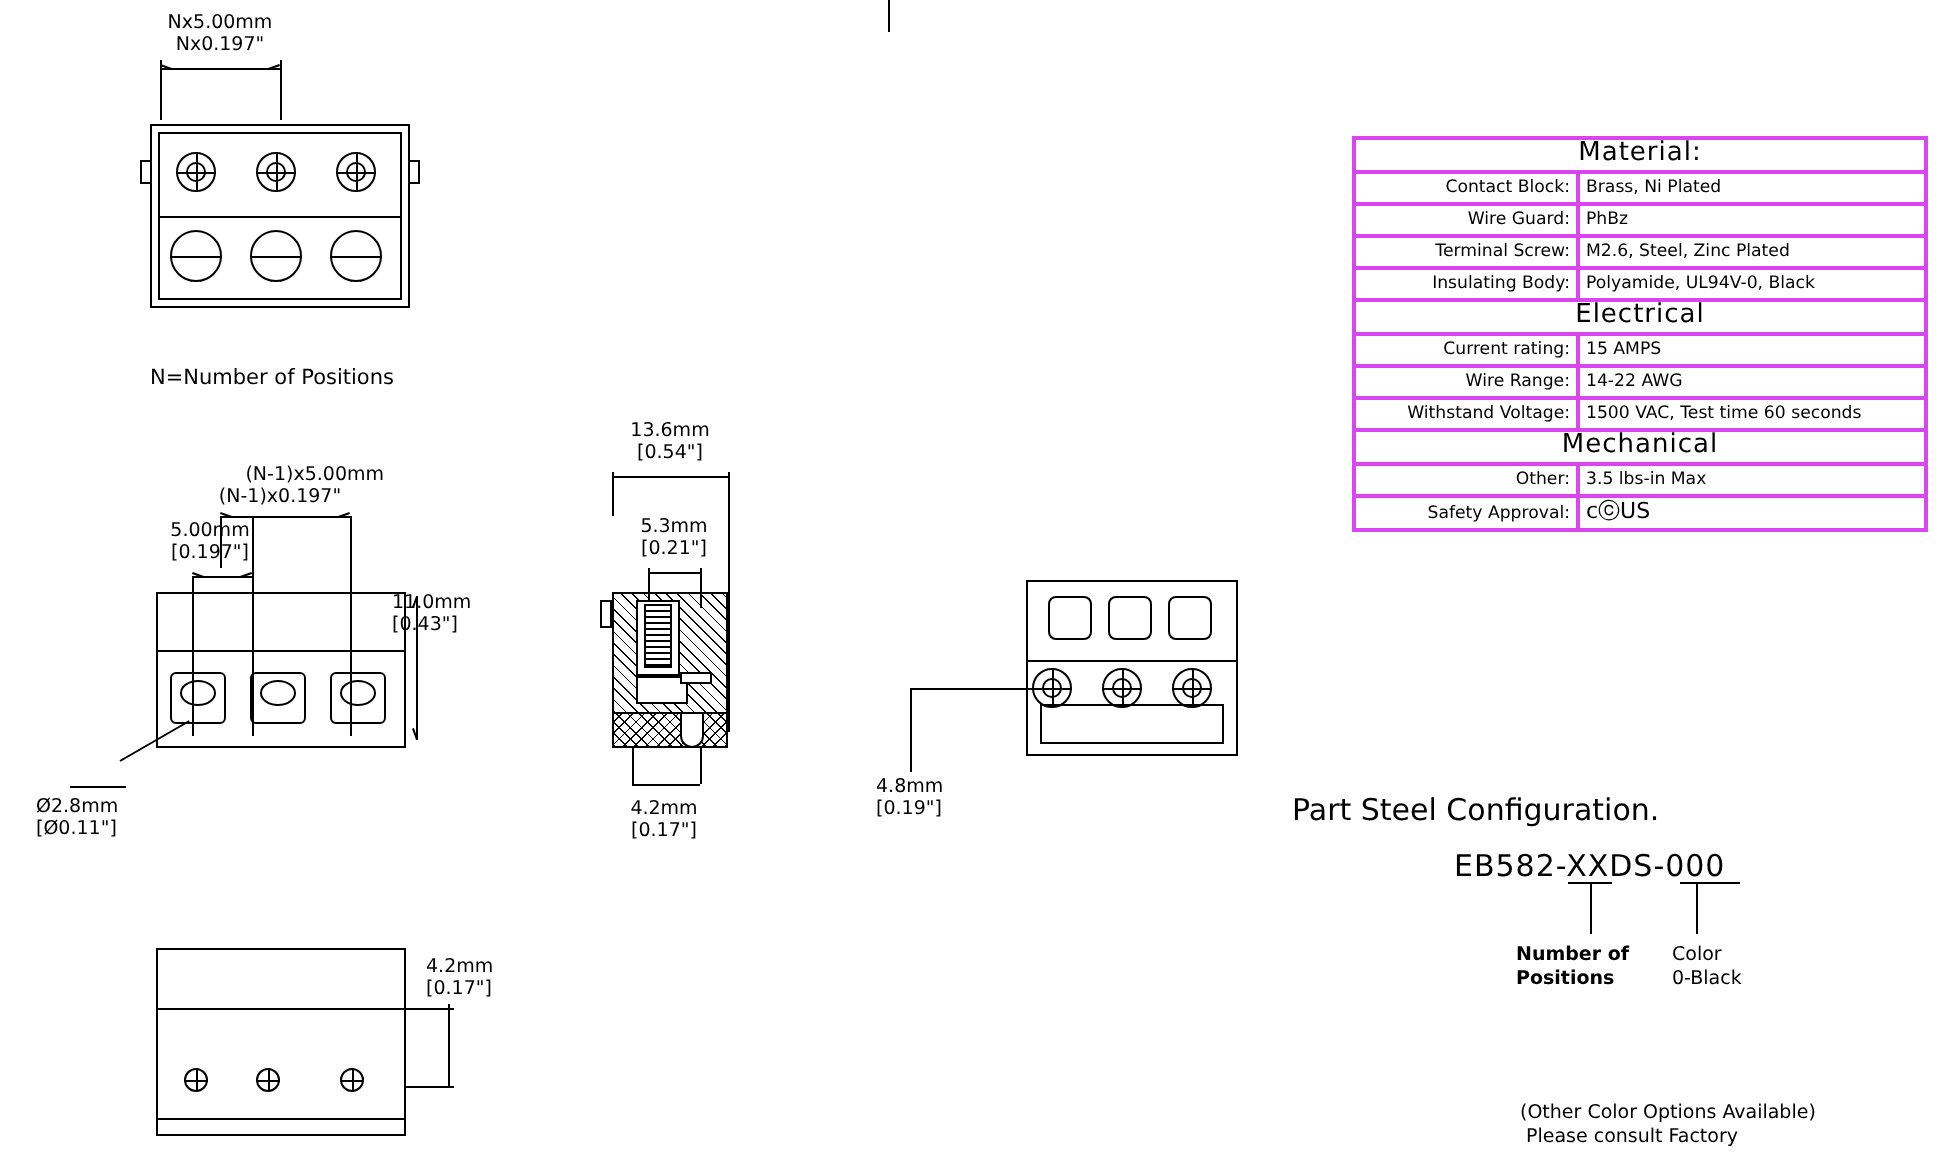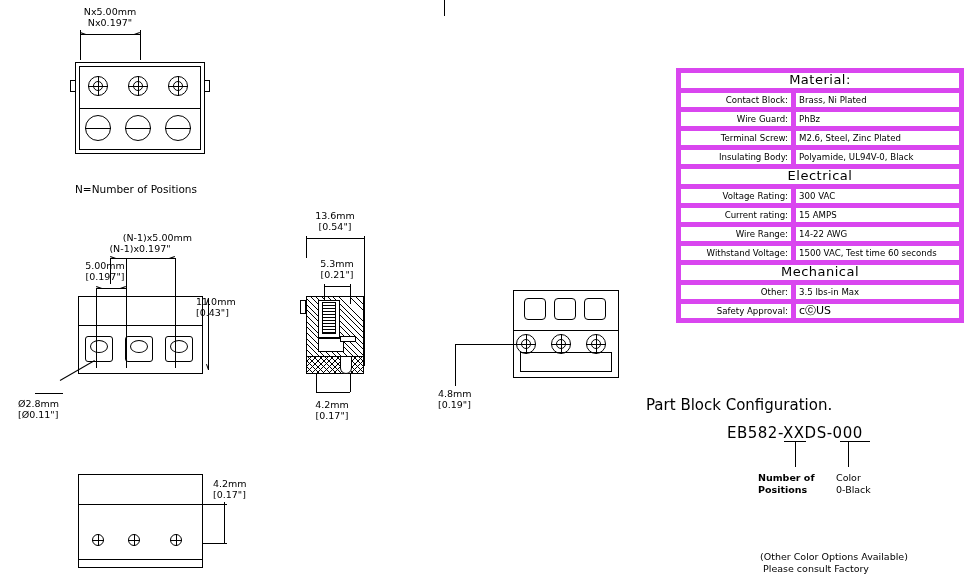--- a/index.html
+++ b/index.html
@@ -16,21 +16,21 @@
   .lbl{font-size:10.5px;white-space:nowrap;}
   .ln{position:absolute;background:#000;}
   .hl{height:1px;}
   .vl{width:1px;}
   .box{position:absolute;border:1px solid #000;box-sizing:border-box;}
   .circ{position:absolute;border:1px solid #000;border-radius:50%;box-sizing:border-box;}
 
   
   #spec-table{position:absolute;left:676px;top:68px;width:288px;border-collapse:collapse;
       font-size:8.6px;}
-  #spec-table td{border:5px solid #d946ef;padding:1px 3px;line-height:12px;}
+  #spec-table td{border:2px solid #d946ef;padding:1px 3px;line-height:12px;}
   #spec-table td.k{text-align:right;width:104px;white-space:nowrap;}
   #spec-table td.v{text-align:left;}
   #spec-table td.section{text-align:center;font-size:13px;padding:1px 0 2px 0;letter-spacing:.5px;}
   .twoline{line-height:11px;}
 
   
   .pn-title{font-size:15px;}
   .pn-code{font-size:15px;letter-spacing:.5px;}
   .pn-note{font-size:9.5px;line-height:12px;}
 
@@ -245,24 +245,20 @@
       </tr>
     <tr>
         <td class="k">Insulating Body:</td>
         <td class="v">Polyamide, UL94V-0, Black</td>
       </tr>
 
     <tr>
         <td class="section" colspan="2">Electrical</td>
       </tr>
     <tr>
-        <td class="k">Voltage Rating:</td>
-        <td class="v">300 VAC</td>
-      </tr>
-    <tr>
         <td class="k">Current rating:</td>
         <td class="v">15 AMPS</td>
       </tr>
     <tr>
         <td class="k">Wire Range:</td>
         <td class="v">14-22 AWG</td>
       </tr>
     <tr>
         <td class="k">Withstand Voltage:</td>
         <td class="v">1500 VAC, Test time 60 seconds</td>
@@ -277,21 +273,21 @@
       </tr>
     <tr>
         <td class="k">Safety Approval:</td>
         <td class="v">
           <span style="font-size:11px;">cⓒUS</span>
         </td>
       </tr>
   </tbody>
 </table>
 
-<div class="abs pn-title" style="left:646px;top:396px;">Part Block Configuration.</div>
+<div class="abs pn-title" style="left:646px;top:396px;">Part Steel Configuration.</div>
 <div class="abs pn-code" style="left:727px;top:424px;">EB582-XXDS-000</div>
 
 <div class="ln hl" style="left:784px;top:441px;width:22px;"></div>
 <div class="ln hl" style="left:840px;top:441px;width:30px;"></div>
 
 <div class="ln vl" style="left:795px;top:441px;height:26px;"></div>
 <div class="ln vl" style="left:848px;top:441px;height:26px;"></div>
 <div class="ln hl" style="left:795px;top:441px;width:0px;"></div>
 
 <div class="abs pn-note" style="left:758px;top:472px;white-space:pre;font-weight:bold;">Number of

